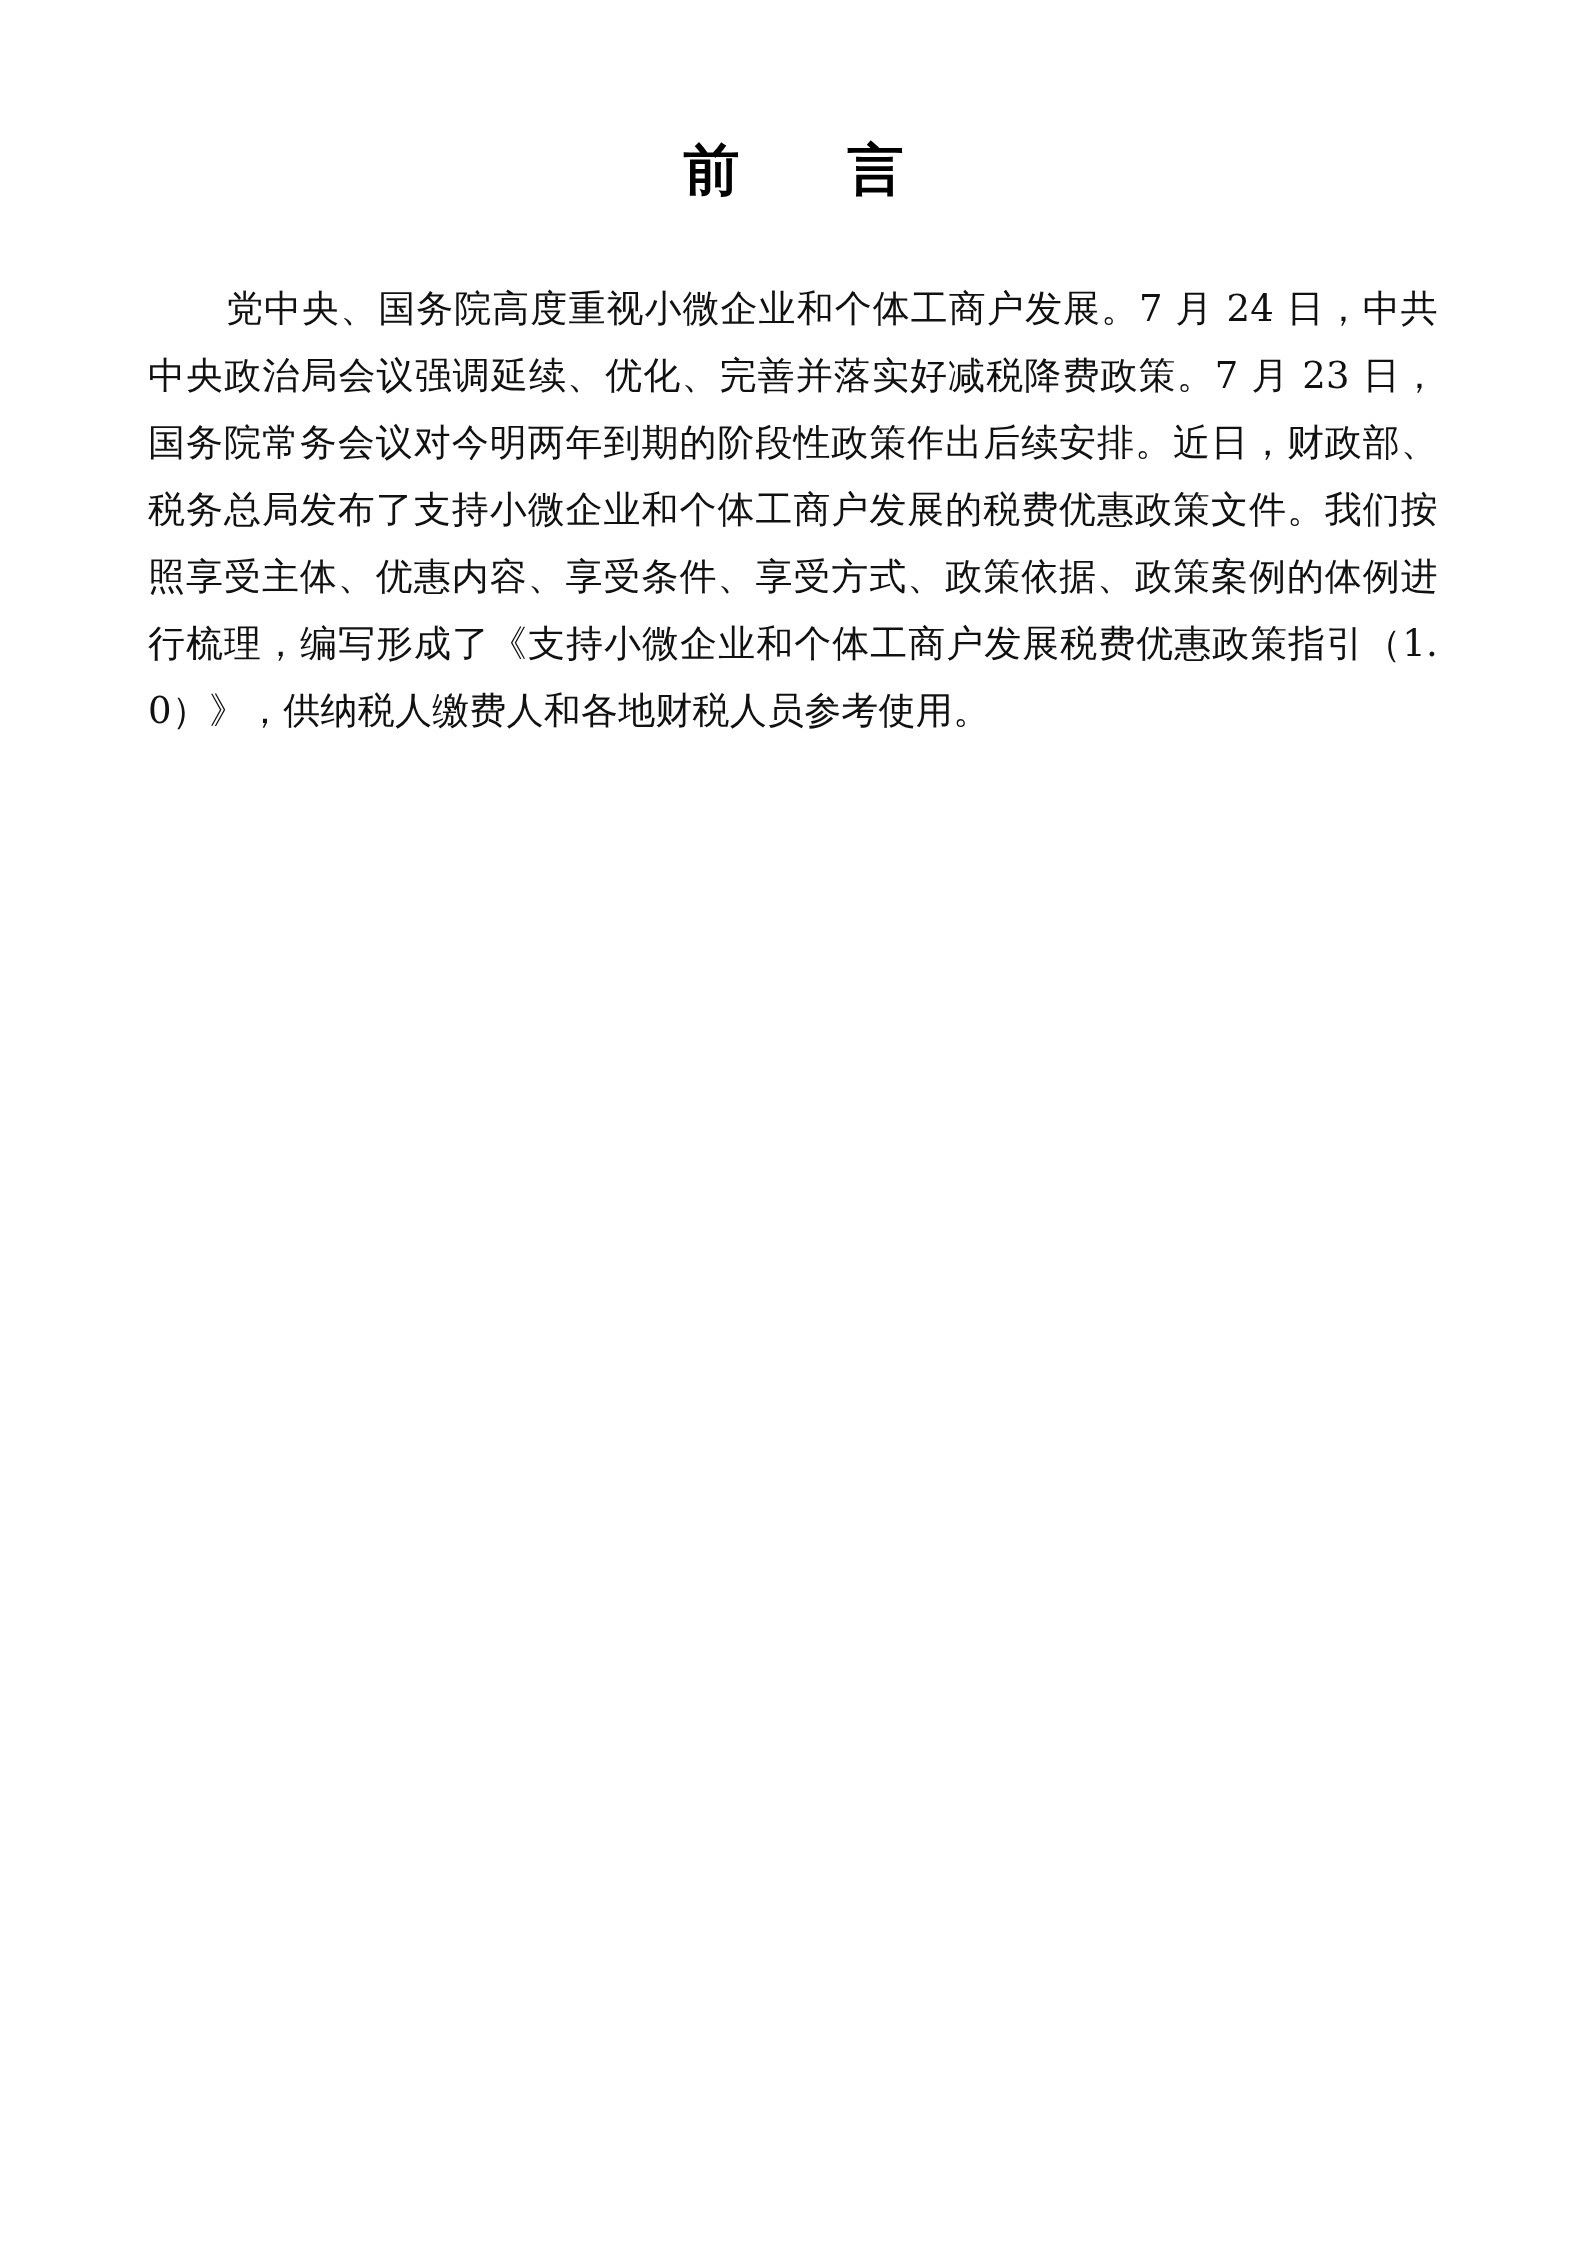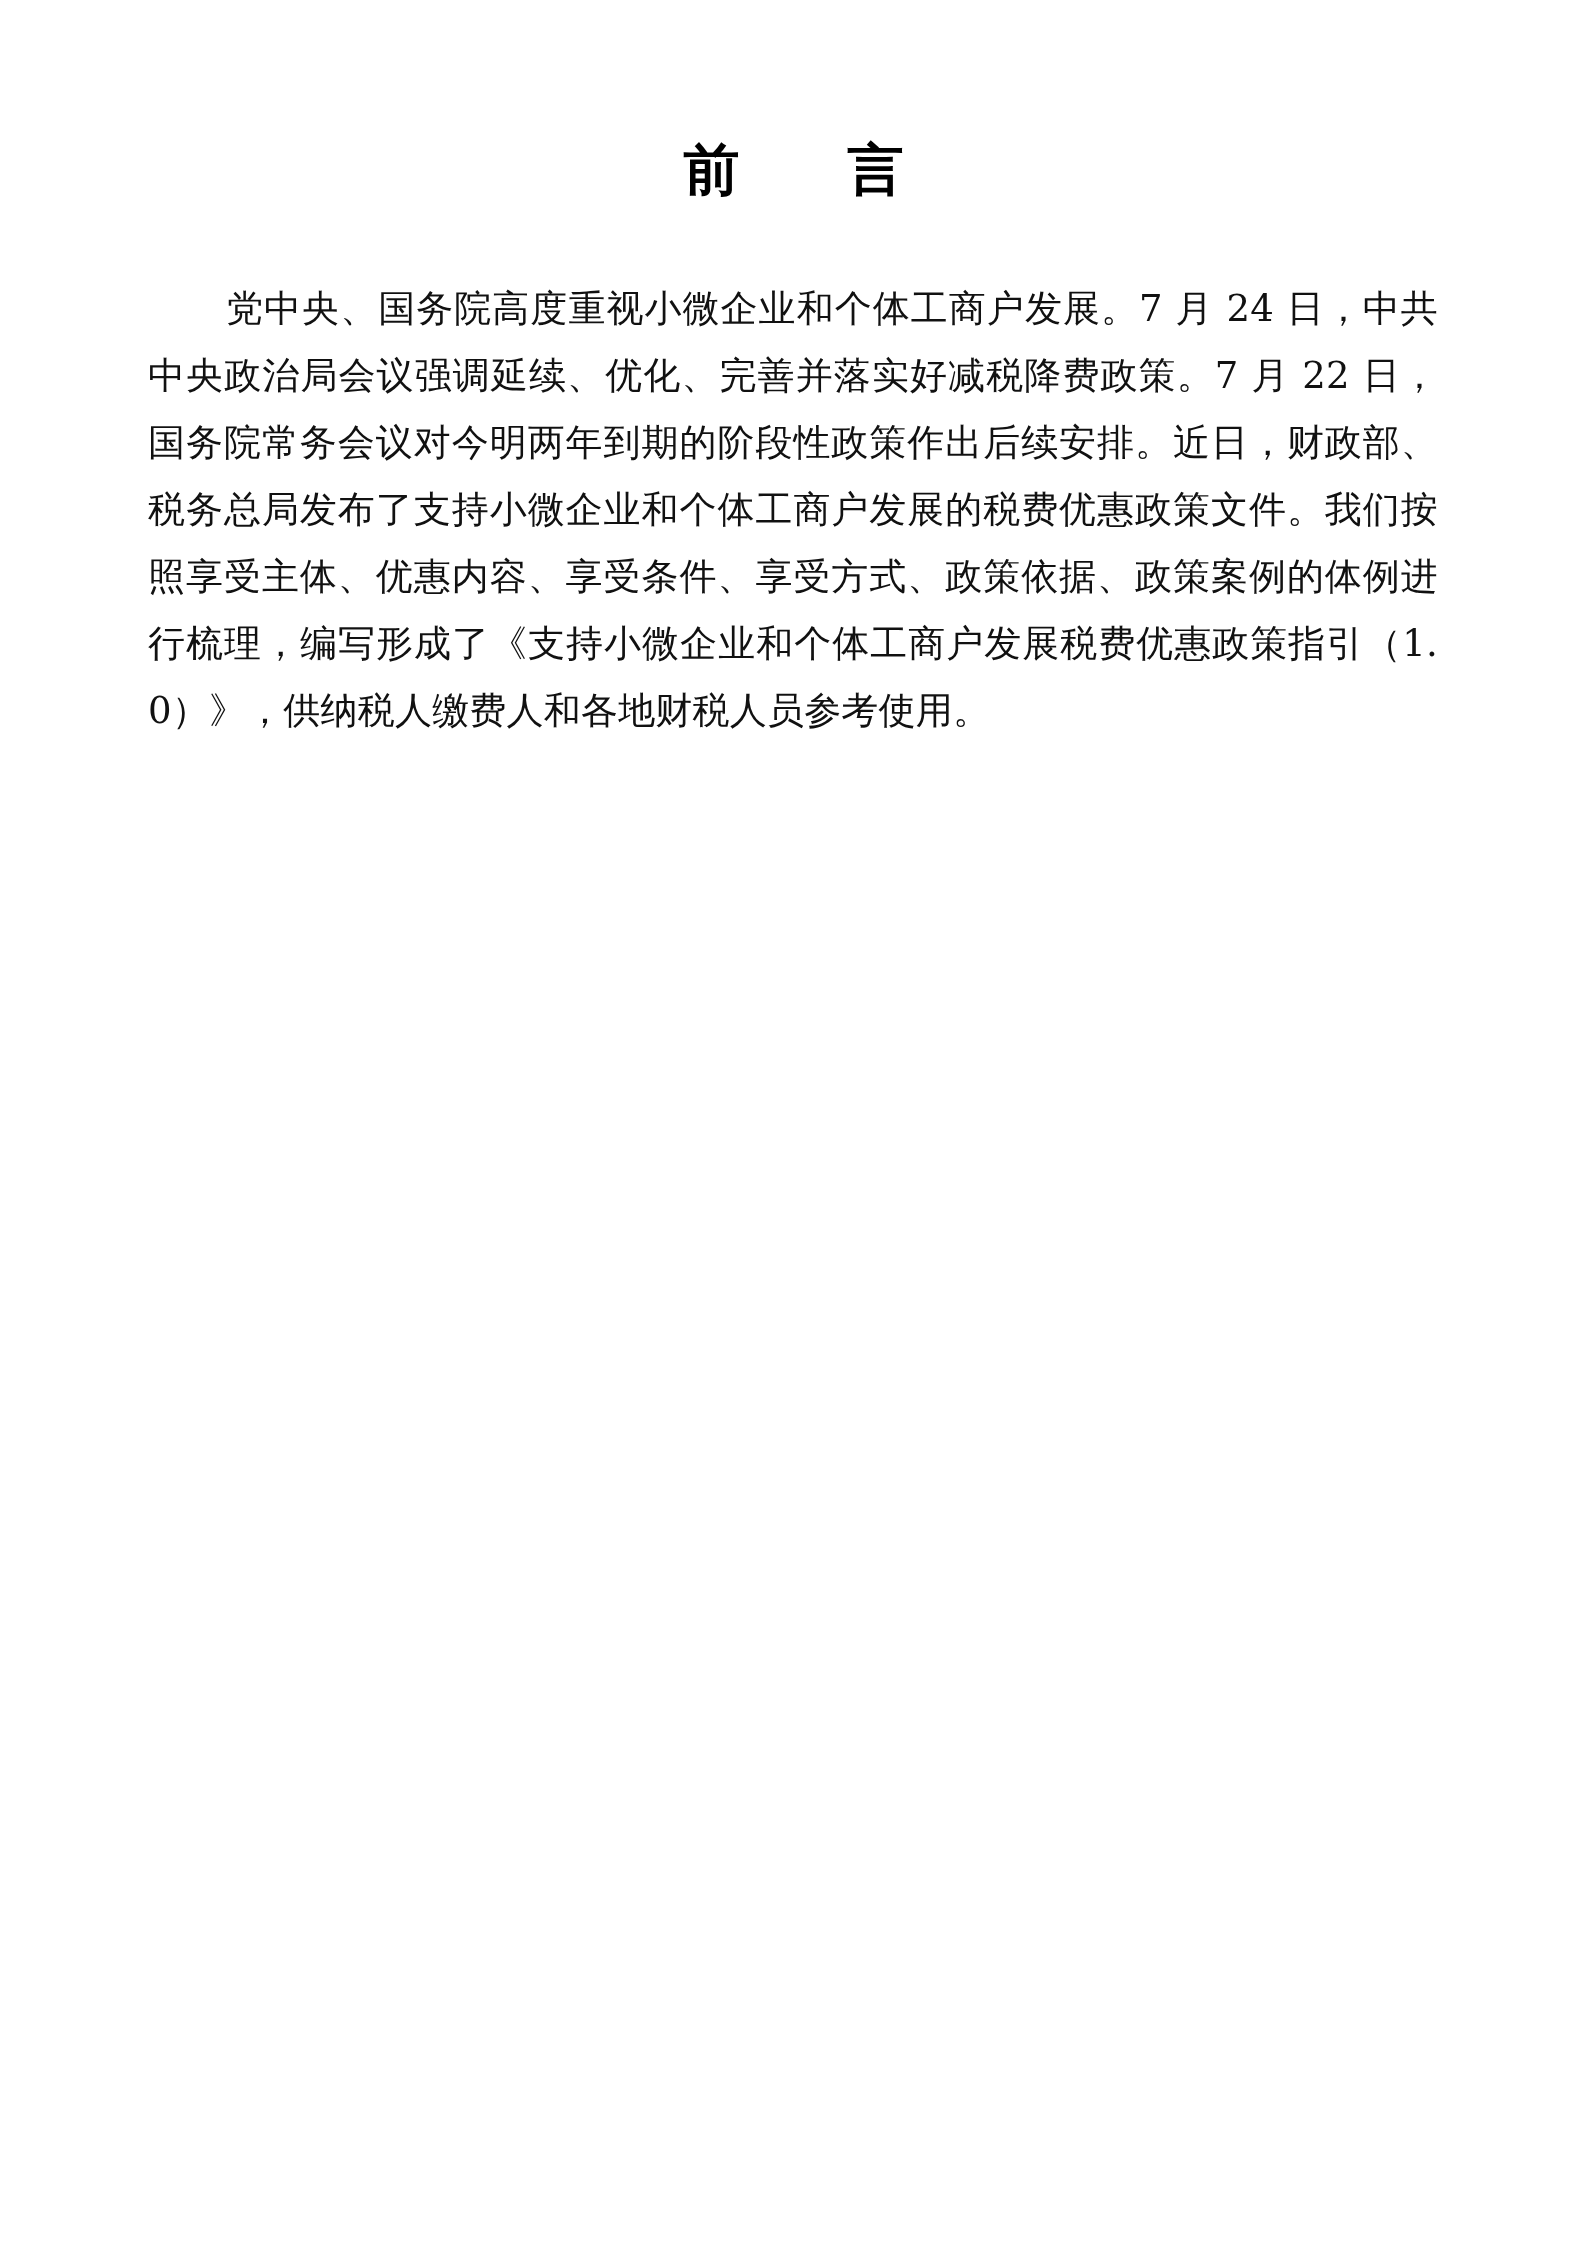--- a/index.html
+++ b/index.html
@@ -51,16 +51,16 @@
   }
 </style>
 </head>
 <body>
 
 <div class="page">
 
   <div class="doc-title">前　言</div>
 
   <div class="body-block">
-    <p class="para">党中央、国务院高度重视小微企业和个体工商户发展。7 月 24 日，中共中央政治局会议强调延续、优化、完善并落实好减税降费政策。7 月 22 日，国务院常务会议对今明两年到期的阶段性政策作出后续安排。近日，财政部、税务总局发布了支持小微企业和个体工商户发展的税费优惠政策文件。我们按照享受主体、优惠内容、享受条件、享受方式、政策依据、政策案例的体例进行梳理，编写形成了《支持小微企业和个体工商户发展税费优惠政策指引（1.0）》，供纳税人缴费人和各地财税人员参考使用。</p>
+    <p class="para">党中央、国务院高度重视小微企业和个体工商户发展。7 月 24 日，中共中央政治局会议强调延续、优化、完善并落实好减税降费政策。7 月 23 日，国务院常务会议对今明两年到期的阶段性政策作出后续安排。近日，财政部、税务总局发布了支持小微企业和个体工商户发展的税费优惠政策文件。我们按照享受主体、优惠内容、享受条件、享受方式、政策依据、政策案例的体例进行梳理，编写形成了《支持小微企业和个体工商户发展税费优惠政策指引（1.0）》，供纳税人缴费人和各地财税人员参考使用。</p>
   </div>
 
 </div>
 
 </body></html>

